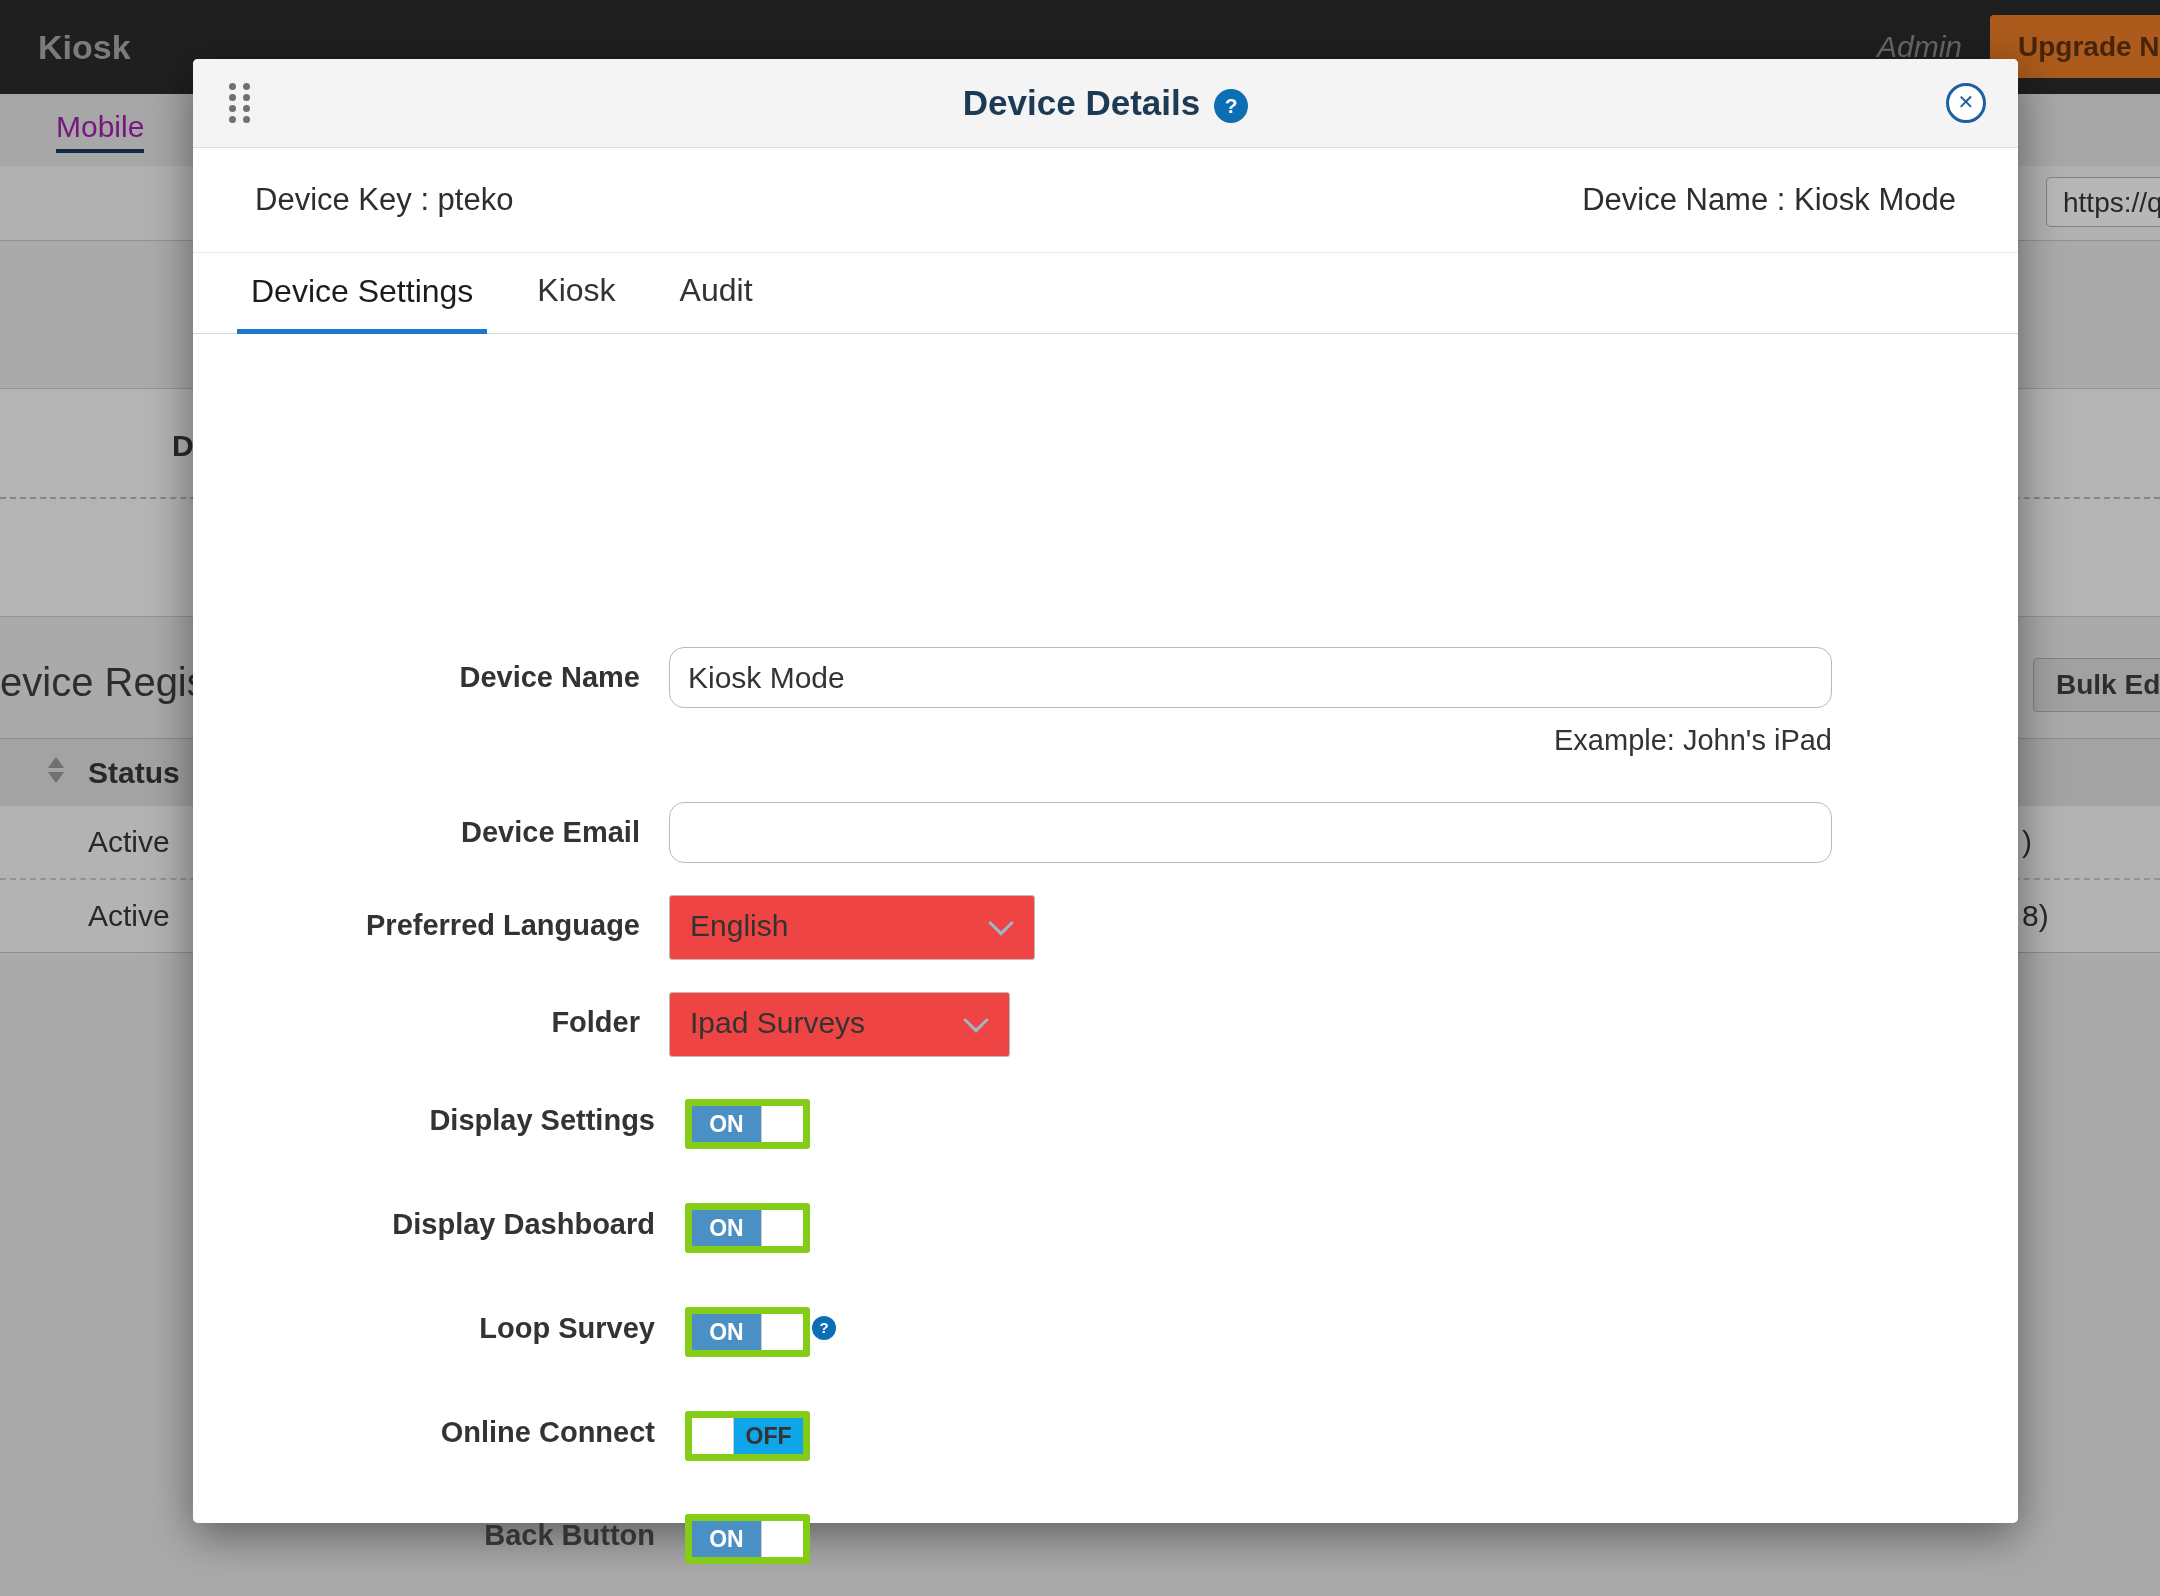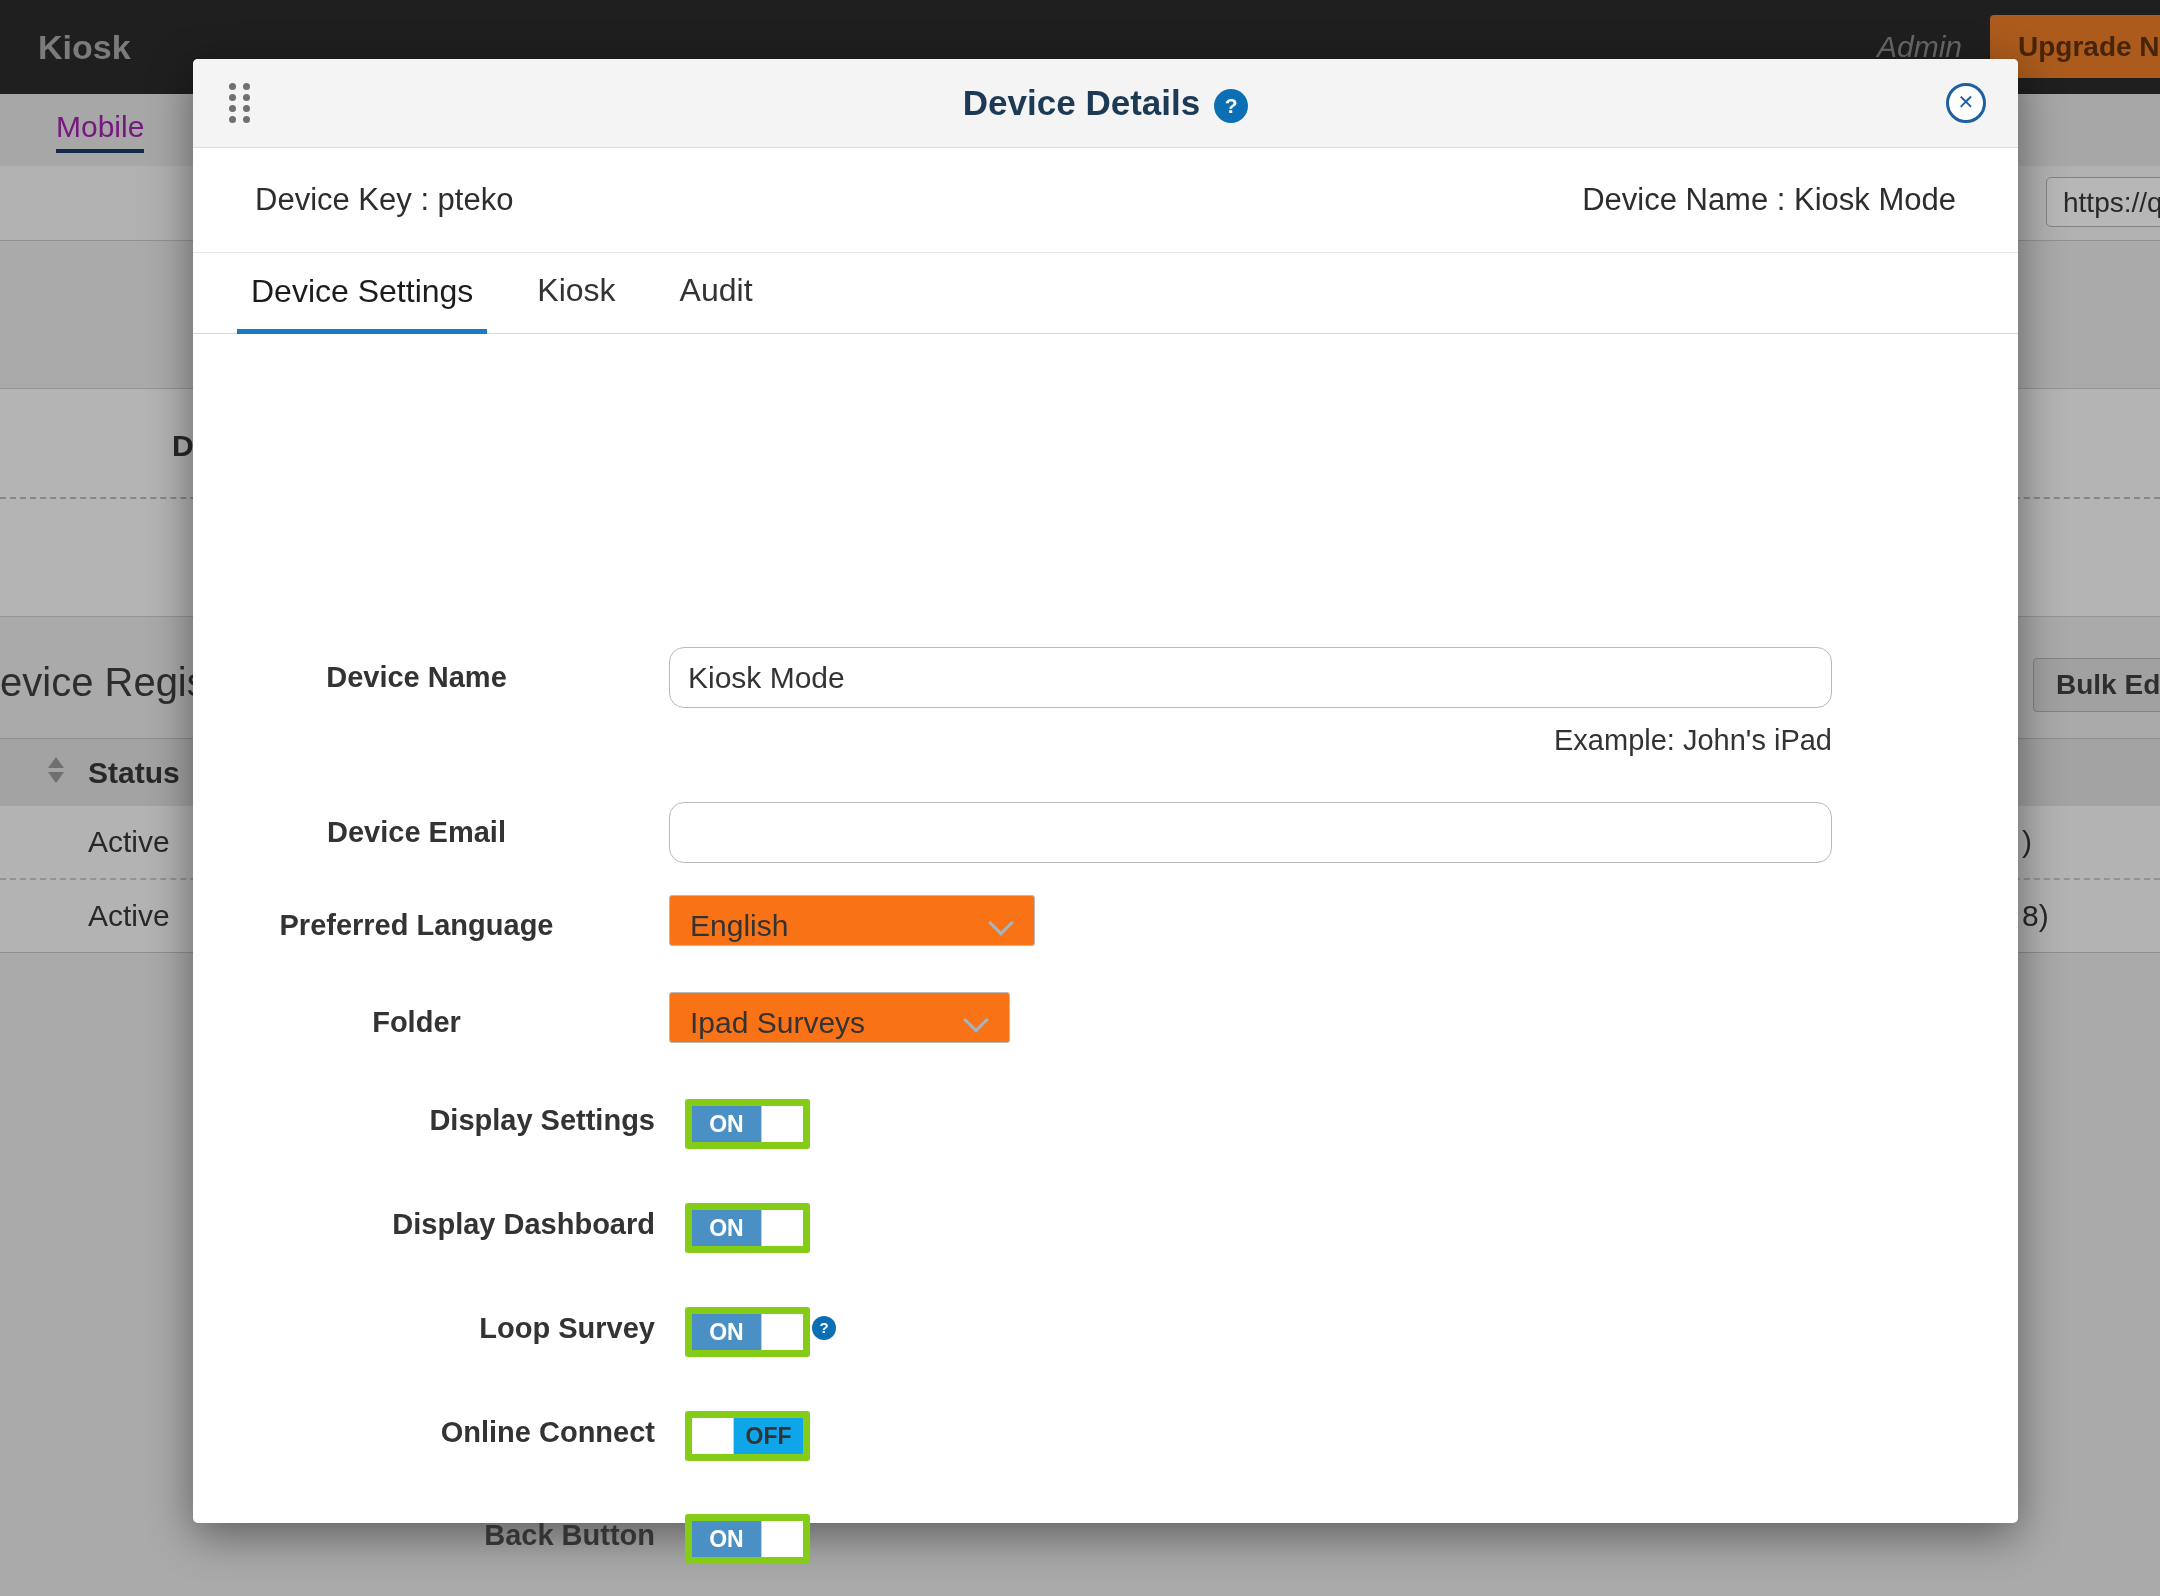--- a/index.html
+++ b/index.html
@@ -57,27 +57,27 @@
   .m-sub{position:relative;height:104px;border-bottom:1px solid #e7e7e7;}
   .m-key{position:absolute;left:62px;top:0;line-height:104px;font-size:31px;color:#2d2d2d;}
   .m-name{position:absolute;right:62px;top:0;line-height:104px;font-size:31px;color:#2d2d2d;}
   .m-tabs{position:relative;height:80px;border-bottom:1px solid #d8d8d8;display:flex;align-items:stretch;padding-left:44px;gap:36px;}
   .m-tab{display:flex;align-items:center;padding:0 14px;font-size:32px;color:#333;
     border-bottom:5px solid transparent;box-sizing:border-box;cursor:pointer;}
   .m-tab.active{color:#1c1c1c;font-weight:500;border-bottom:5px solid var(--accent-blue,#1a7ac8);margin-bottom:-1px;}
   .m-body{position:relative;height:1192px;}
   .frow{position:absolute;left:0;width:100%;}
   .flabel{position:absolute;left:0;top:0;width:447px;text-align:right;font-size:29px;font-weight:700;color:#333;}
-  .flabel.ih{line-height:61px;text-align:center;} 
+  .flabel.ih{line-height:61px;} 
   .flabel.th{line-height:42px;margin-left:15px;} 
   .txt-input{position:absolute;left:476px;top:0;width:1163px;height:61px;box-sizing:border-box;border:1px solid #b9b9b9;
     border-radius:15px;font-size:30px;color:#333;padding:0 18px;font-family:inherit;background:#fff;}
   .helper{position:absolute;left:476px;top:0;width:1163px;text-align:right;font-size:29px;color:#333;}
-  .dropdown{position:absolute;left:476px;top:0;height:51px;box-sizing:border-box;border:1px solid #b9b9b9;border-radius:3px;
-    background:#f97316;cursor:pointer;}
+  .dropdown{position:absolute;left:476px;top:0;height:65px;box-sizing:border-box;border:1px solid #b9b9b9;border-radius:3px;
+    background:#ef4444;cursor:pointer;}
   .dropdown .dval{position:absolute;left:20px;top:0;line-height:59px;font-size:30px;color:#333;white-space:nowrap;}
   .chev{position:absolute;right:24px;top:18px;width:15px;height:15px;border-right:3px solid #9fb6c9;border-bottom:3px solid #9fb6c9;
     transform:rotate(45deg);}
   .dd-lang{width:366px;}
   .dd-folder{width:341px;}
   .toggle{position:absolute;left:492px;top:0;width:125px;height:50px;box-sizing:border-box;border:7px solid #84cc16;
     border-radius:3px;display:flex;overflow:hidden;cursor:pointer;background:#fff;}
   .tg-on{flex:0 0 62%;background:var(--toggle-on-blue,#4a90c4);color:#fff;font-size:23px;font-weight:700;
     display:flex;align-items:center;justify-content:center;}
   .tg-off{flex:0 0 62%;background:#0ea5e9;color:#333;font-size:23px;font-weight:700;

